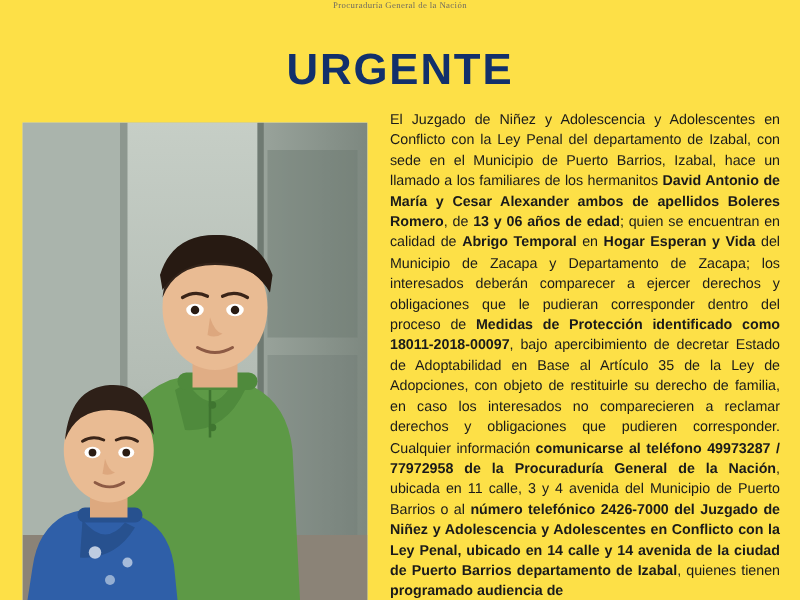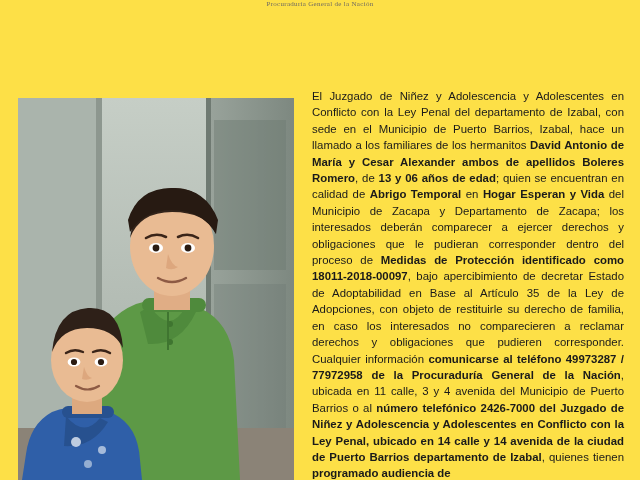--- a/index.html
+++ b/index.html
@@ -70,20 +70,21 @@
     font-weight: bold;
   }
 </style>
 </head>
 <body>
 
 <div class="page">
 
   <div class="org-header">Procuraduría General de la Nación</div>
 
+  <div class="title">URGENTE</div>
 
   <div class="photo">
     <svg width="276" height="382" viewBox="0 0 276 382">
       <defs>
         <linearGradient id="wallg" x1="0" y1="0" x2="0" y2="1">
           <stop offset="0%" stop-color="#c6cec6"></stop>
           <stop offset="55%" stop-color="#b3bcb4"></stop>
           <stop offset="100%" stop-color="#8e9a92"></stop>
         </linearGradient>
         <linearGradient id="doorg" x1="0" y1="0" x2="1" y2="0">

